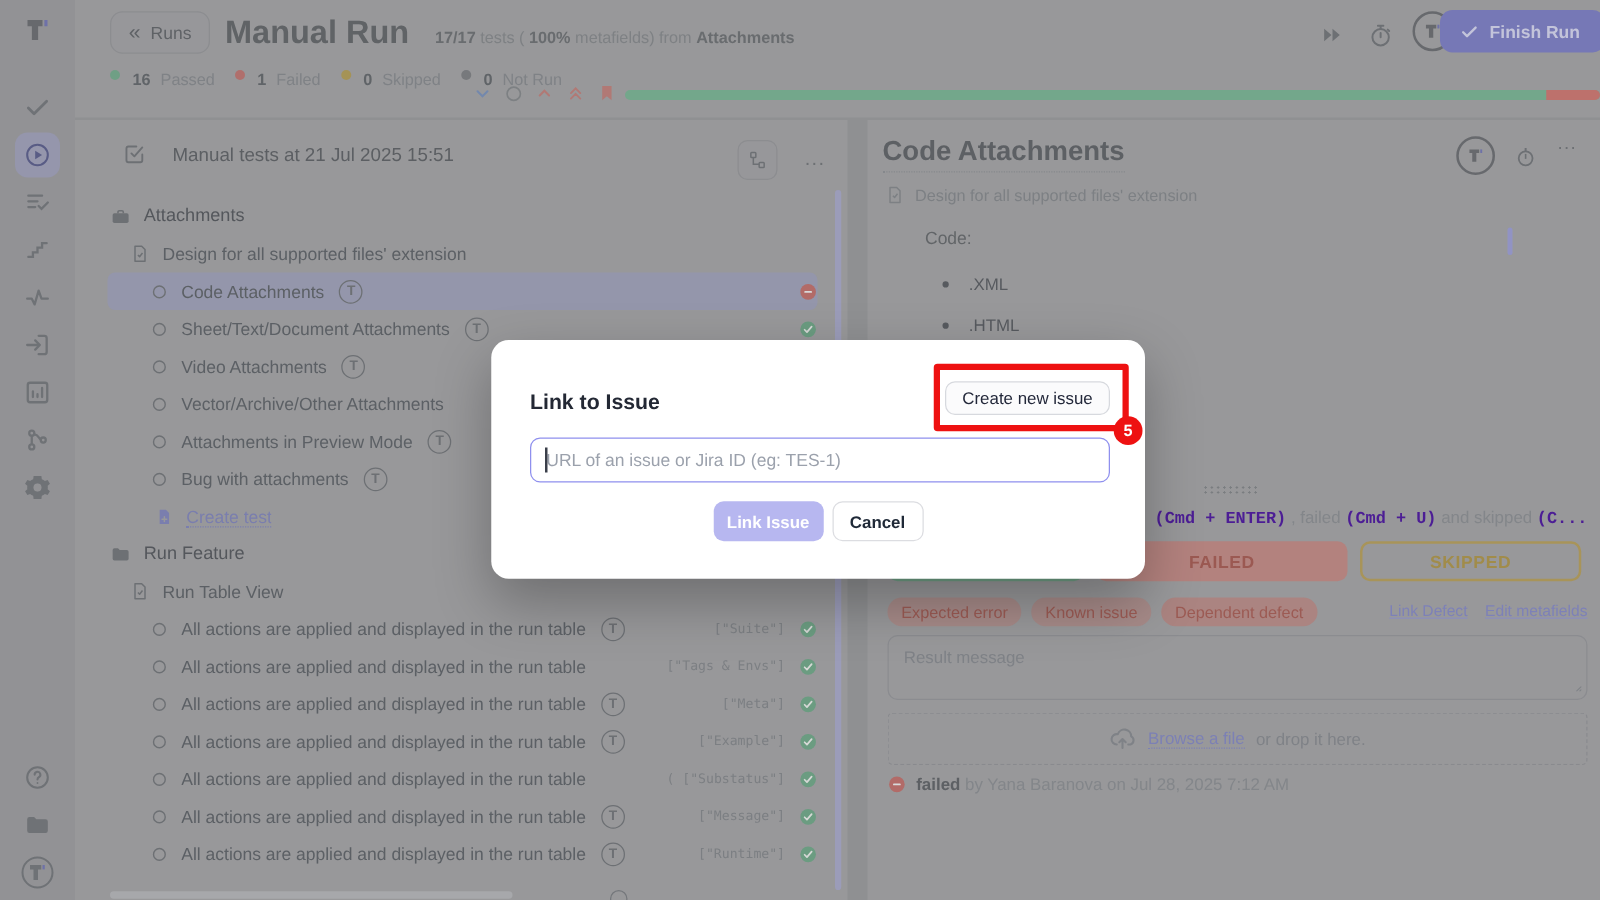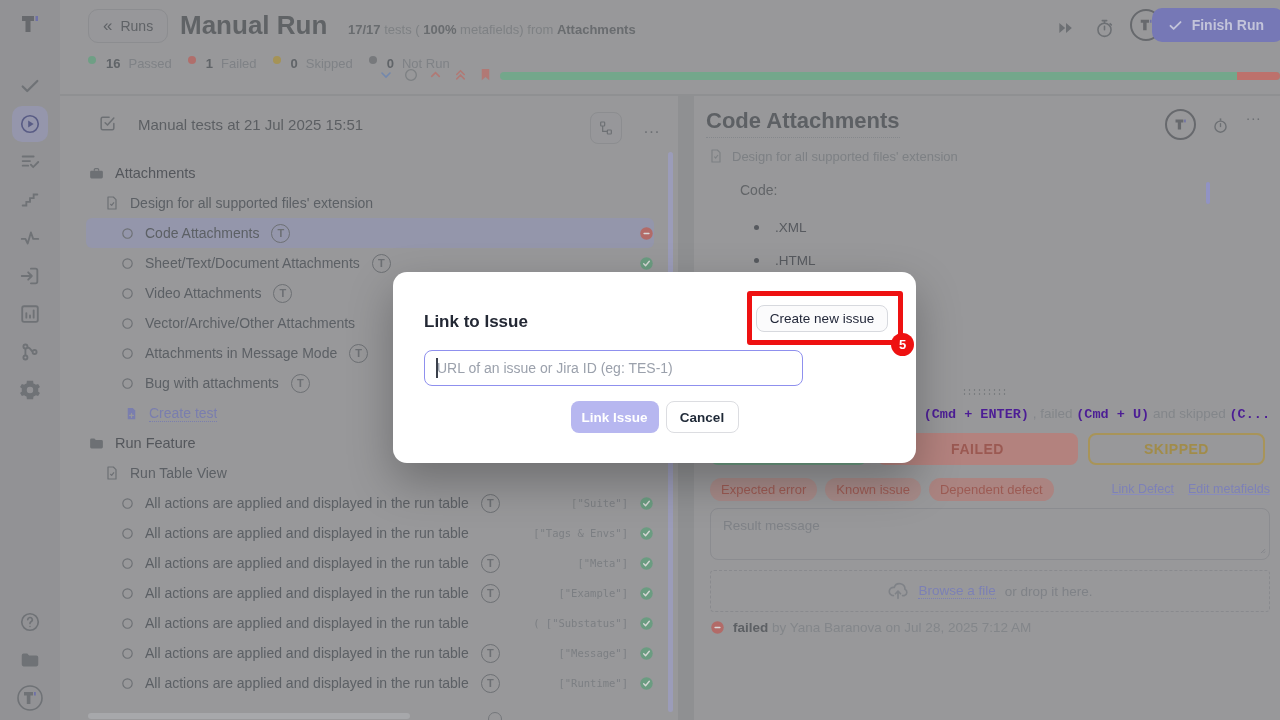--- a/index.html
+++ b/index.html
@@ -107,21 +107,21 @@
   #d-drop .browse { color:#7c80b5; border-bottom:1px dotted #7c80b5; }
   #d-hist { position:absolute; left:16px; top:524px; display:flex; align-items:center; gap:8px; font-size:13.5px; color:#83868a; }
   #d-hist b { color:#5d6064; }
 
   
   #modal { position:absolute; left:393px; top:272px; width:523px; height:191px; background:#ffffff; border-radius:14px;
            box-shadow:0 18px 45px rgba(0,0,0,0.28); z-index:50; }
   #m-title { position:absolute; left:31px; top:40px; font-size:17px; font-weight:bold; color:#232834; }
   #m-create { position:absolute; left:363px; top:33px; width:132px; height:27px; background:#fbfbfc; border:1px solid #d7d9de;
               border-radius:8px; font-size:13.5px; color:#23283*; color:#23283a; display:flex; align-items:center; justify-content:center; }
-  #m-input { position:absolute; left:31px; top:78px; width:379px; height:36px; border:1.5px solid #8f90ee; border-radius:8px;
+  #m-input { position:absolute; left:31px; top:78px; width:464px; height:36px; border:1.5px solid #8f90ee; border-radius:8px;
              font-family:"Liberation Sans", sans-serif; font-size:14px; color:#2a2f3a; padding:0 12px; outline:none; background:#fff; }
   #m-input::placeholder { color:#9ba1ac; }
   #m-caret { position:absolute; left:43px; top:86px; width:1.5px; height:20px; background:#3a3f4a; }
   #m-btns { position:absolute; left:0; right:0; top:129px; display:flex; justify-content:center; gap:7px; }
   #m-link { width:88px; height:32px; background:#b7b7f0; border:none; border-radius:8px; color:#ffffff; font-size:13.5px;
             font-weight:bold; font-family:"Liberation Sans", sans-serif; }
   #m-cancel { width:73px; height:32px; background:#fff; border:1px solid #dcdde1; border-radius:8px; color:#1f2937;
               font-size:13.5px; font-weight:bold; font-family:"Liberation Sans", sans-serif; }
 
   
@@ -380,21 +380,21 @@
           </svg>
         </span>
         <span class="lab">Vector/Archive/Other Attachments</span>
       </div>
       <div class="trow t-test" style="padding-left: 60px;">
         <span class="ric">
           <svg width="15" height="15" viewBox="0 0 24 24" fill="none" stroke="currentColor" stroke-width="1.8">
             <circle cx="12" cy="12" r="7.5"></circle>
           </svg>
         </span>
-        <span class="lab">Attachments in Message Mode</span>
+        <span class="lab">Attachments in Preview Mode</span>
         <span class="tbadge">T</span>
       </div>
       <div class="trow t-test" style="padding-left: 60px;">
         <span class="ric">
           <svg width="15" height="15" viewBox="0 0 24 24" fill="none" stroke="currentColor" stroke-width="1.8">
             <circle cx="12" cy="12" r="7.5"></circle>
           </svg>
         </span>
         <span class="lab">Bug with attachments</span>
         <span class="tbadge">T</span>

